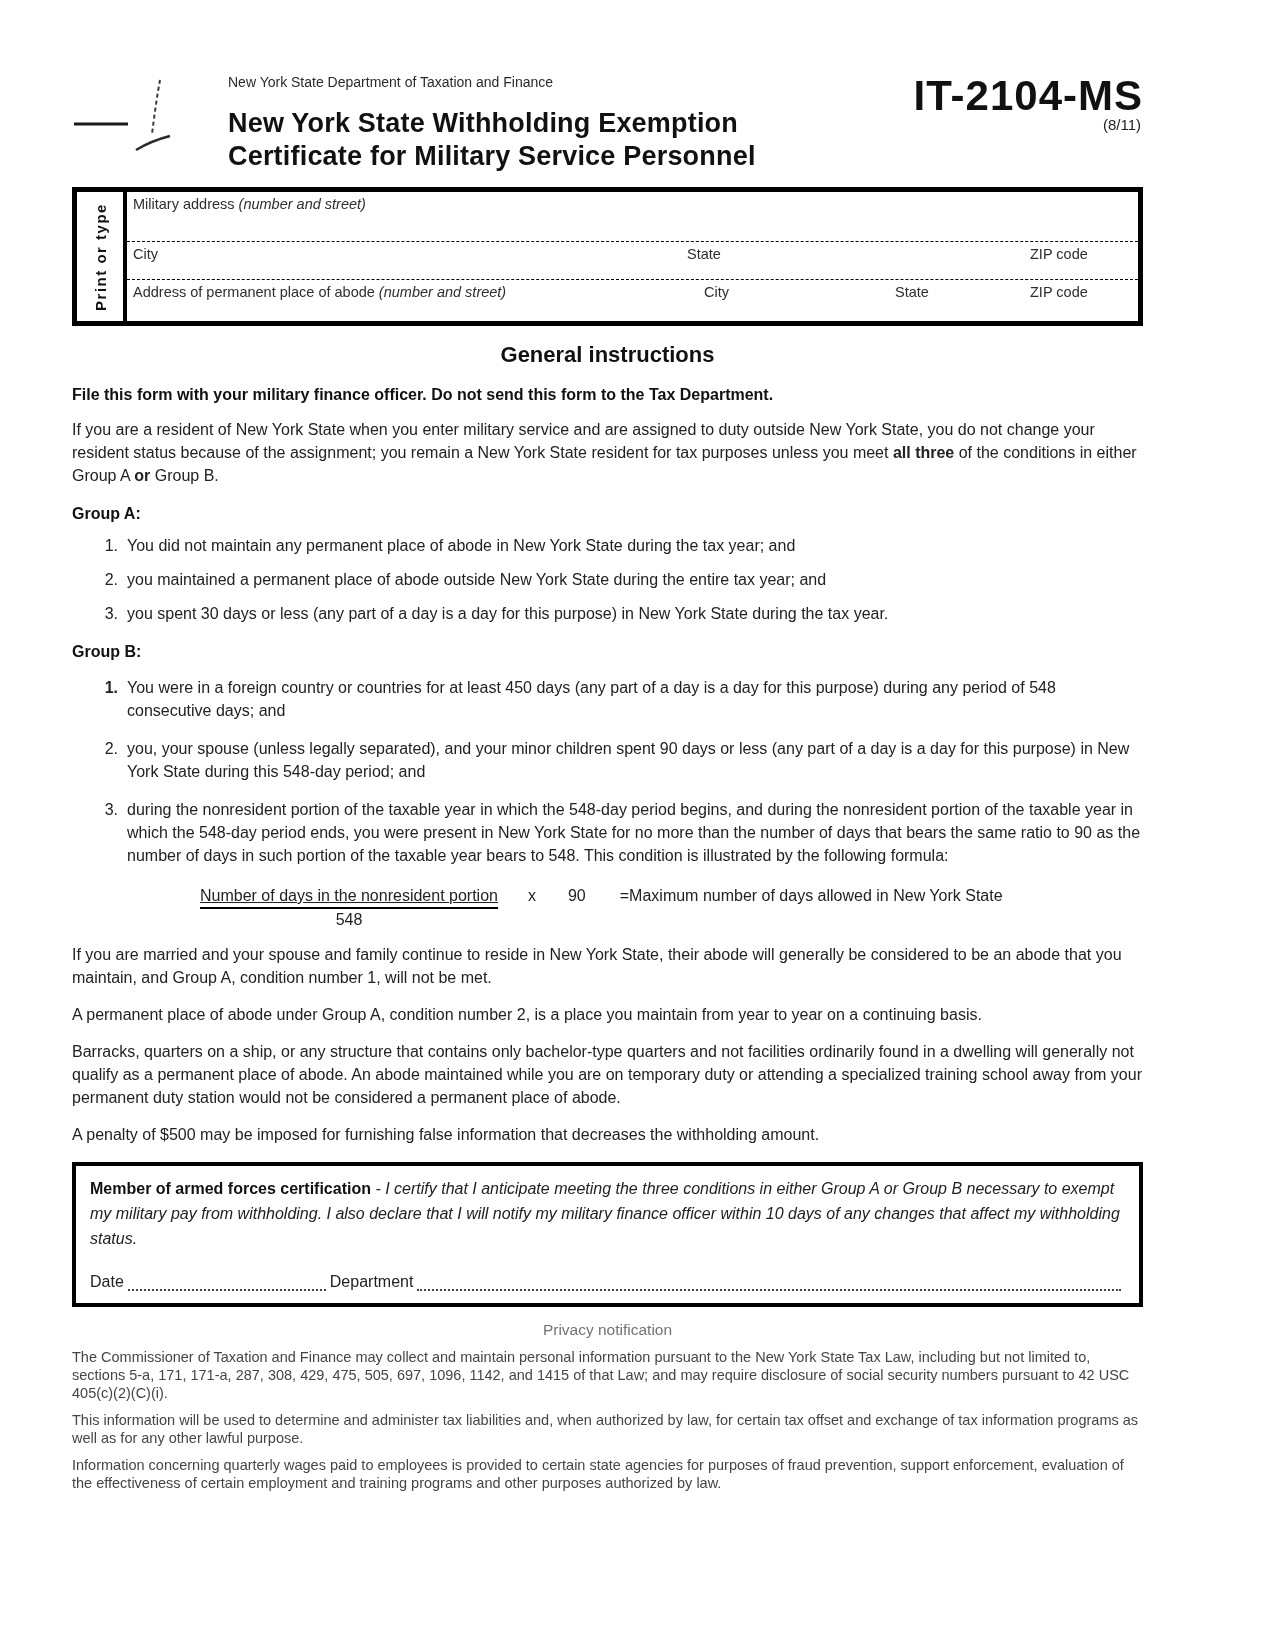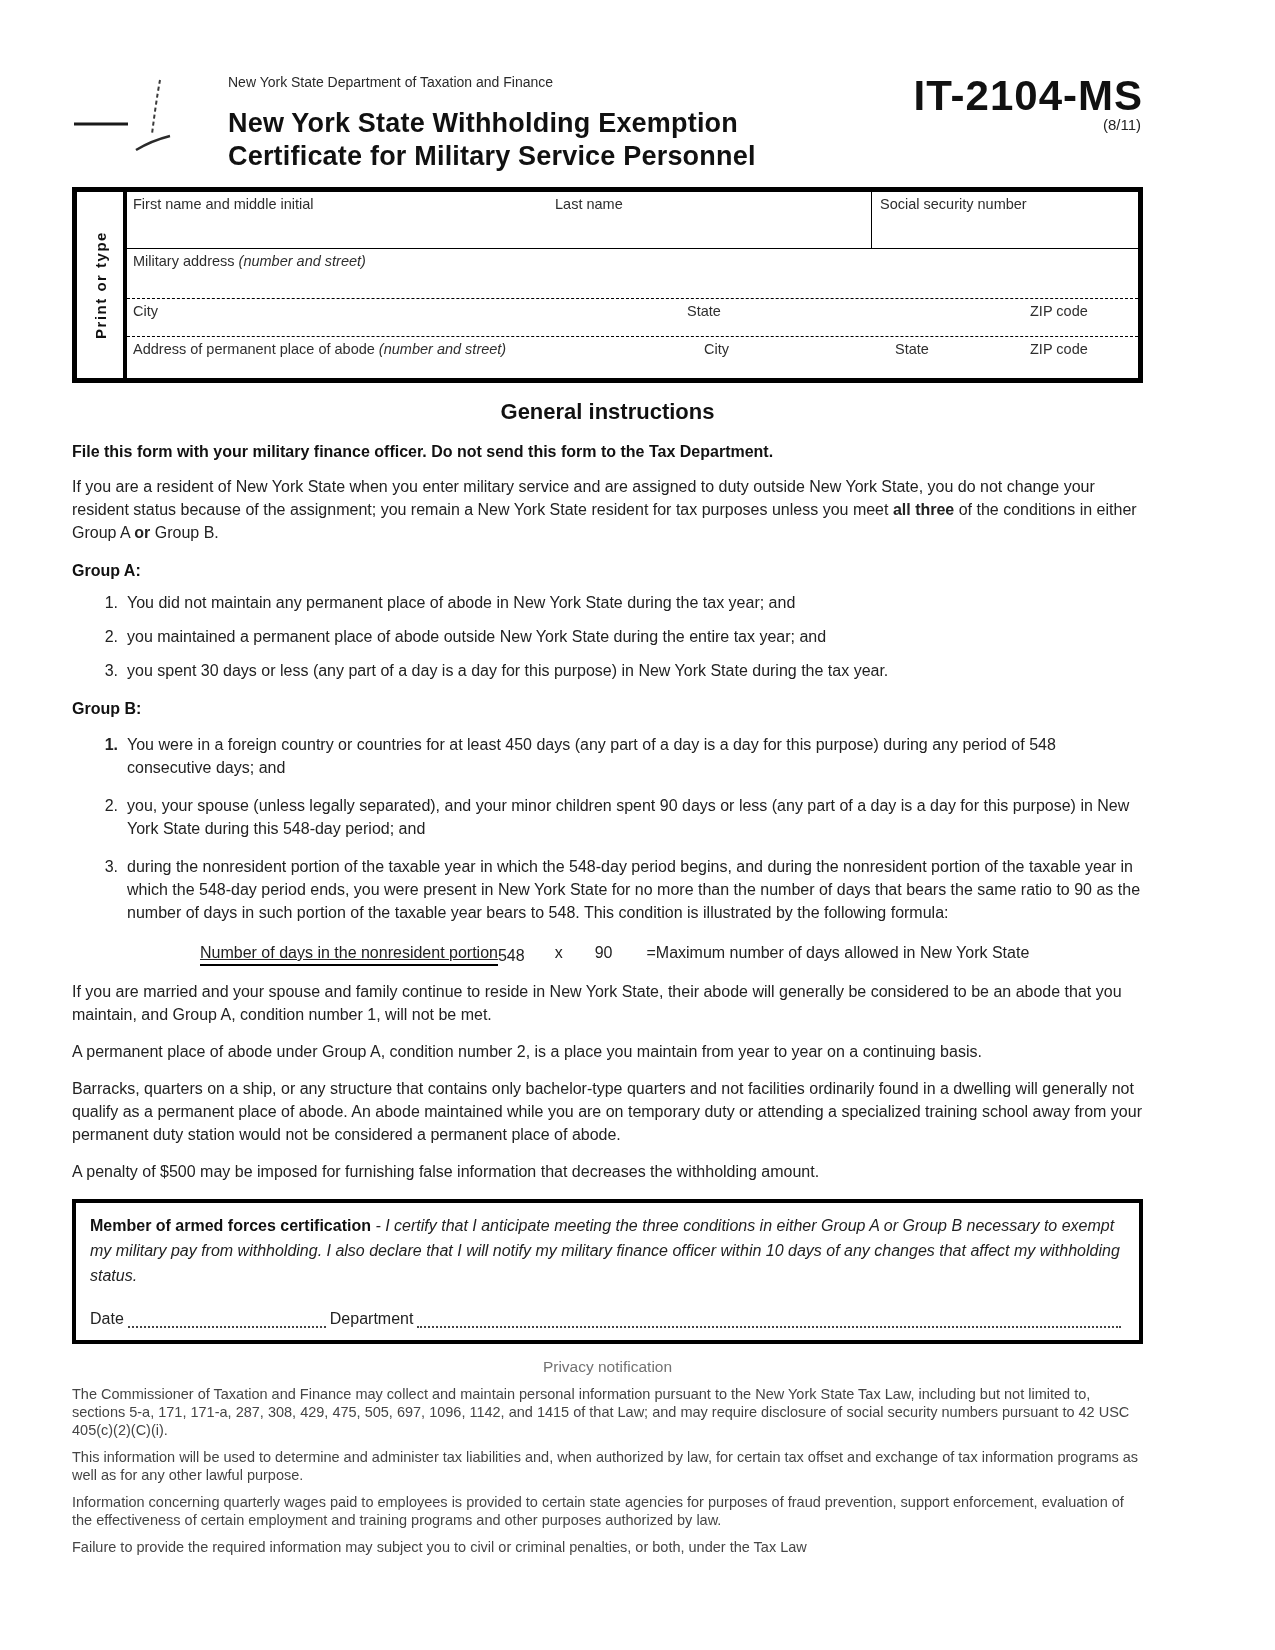--- a/index.html
+++ b/index.html
@@ -48,21 +48,21 @@
   p.body{font-size:16px;line-height:23px;margin:14px 0 0 0;color:#222;}
   .grp-head{font-size:16px;font-weight:bold;margin-top:18px;color:#111;}
   .list{margin-top:6px;}
   .li{display:flex;font-size:16px;line-height:23px;margin-top:11px;color:#222;}
   .li .num{flex:none;width:22px;text-align:right;margin-left:24px;margin-right:9px;}
   .li .txt{flex:1;}
   .listB .li{margin-top:15px;}
 
   
   .formula{display:flex;align-items:flex-start;margin-top:20px;padding-left:128px;font-size:16px;color:#222;}
-  .frac{display:inline-flex;flex-direction:row;align-items:center;}
+  .frac{display:inline-flex;flex-direction:column;align-items:center;}
   .frac-num{text-decoration:underline;border-bottom:2px solid #000;padding-bottom:2px;}
   .frac-den{margin-top:2px;}
   .op-x{margin-left:30px;}
   .op-90{margin-left:32px;}
   .op-eq{margin-left:34px;}
   .f-result{}
 
   
   .certbox{border:4px solid #000;margin-top:16px;padding:10px 14px 12px 14px;}
   .cert-text{font-size:16px;line-height:25px;color:#222;}
@@ -102,29 +102,20 @@
         <div class="formnum">IT-2104-MS</div>
         <div class="revision">(8/11)</div>
       </div>
     </div>
 
     <div class="formbox">
       <div class="sidebar">
         <span>Print or type</span>
       </div>
       <div class="fields">
-        <div class="frow r1">
-          <div class="r1left">
-            <span class="lbl" style="left:6px;">First name and middle initial</span>
-            <span class="lbl" style="left:428px;">Last name</span>
-          </div>
-          <div class="r1ssn">
-            <span class="lbl" style="left:8px;">Social security number</span>
-          </div>
-        </div>
         <div class="frow r2">
           <span class="lbl" style="left:6px;"><span>Military address </span><span class="it">(number and street)</span></span>
         </div>
         <div class="frow r3">
           <span class="lbl" style="left:6px;">City</span>
           <span class="lbl" style="left:560px;">State</span>
           <span class="lbl" style="left:903px;">ZIP code</span>
         </div>
         <div class="frow r4">
           <span class="lbl" style="left:6px;"><span>Address of permanent place of abode </span><span class="it">(number and street)</span></span>
@@ -196,16 +187,15 @@
         <span class="leader leader-date"></span>
         <span>Department</span>
         <span class="leader leader-sig"></span>
       </div>
     </div>
 
     <div class="priv-heading">Privacy notification</div>
     <p class="priv">The Commissioner of Taxation and Finance may collect and maintain personal information pursuant to the New York State Tax Law, including but not limited to, sections 5-a, 171, 171-a, 287, 308, 429, 475, 505, 697, 1096, 1142, and 1415 of that Law; and may require disclosure of social security numbers pursuant to 42 USC 405(c)(2)(C)(i).</p>
     <p class="priv">This information will be used to determine and administer tax liabilities and, when authorized by law, for certain tax offset and exchange of tax information programs as well as for any other lawful purpose.</p>
     <p class="priv">Information concerning quarterly wages paid to employees is provided to certain state agencies for purposes of fraud prevention, support enforcement, evaluation of the effectiveness of certain employment and training programs and other purposes authorized by law.</p>
-    <p class="priv">Failure to provide the required information may subject you to civil or criminal penalties, or both, under the Tax Law</p>
 
   </div>
 </div>
 
 </body></html>

